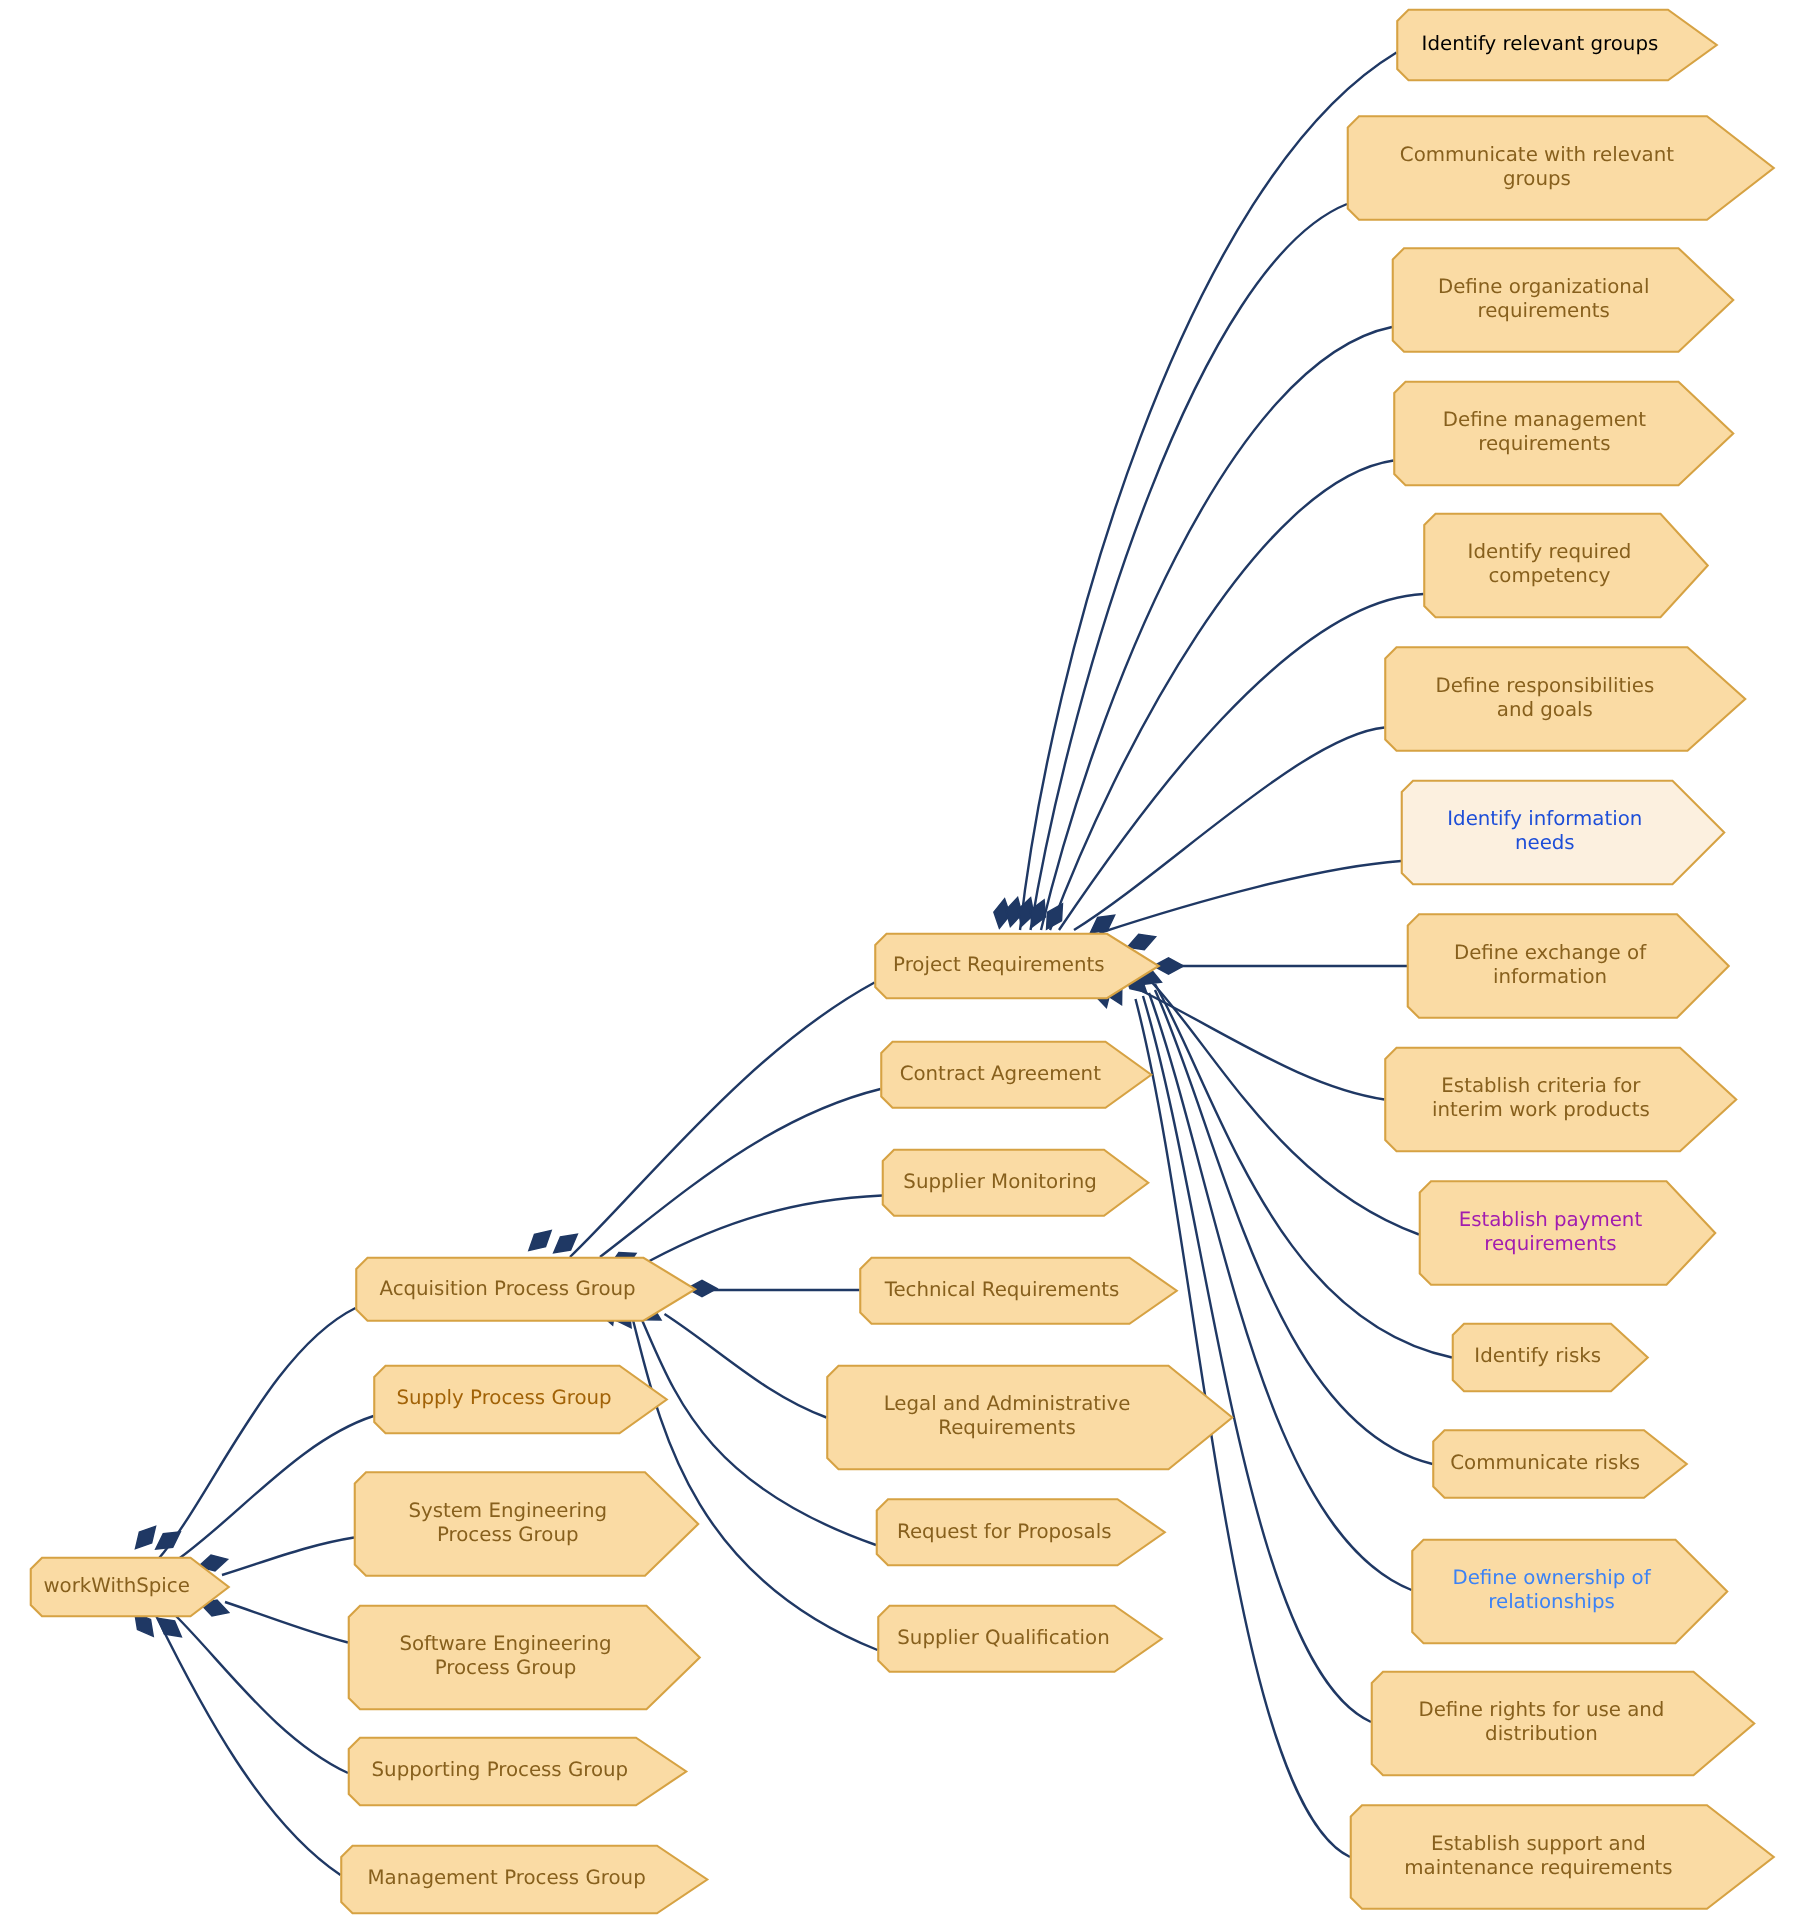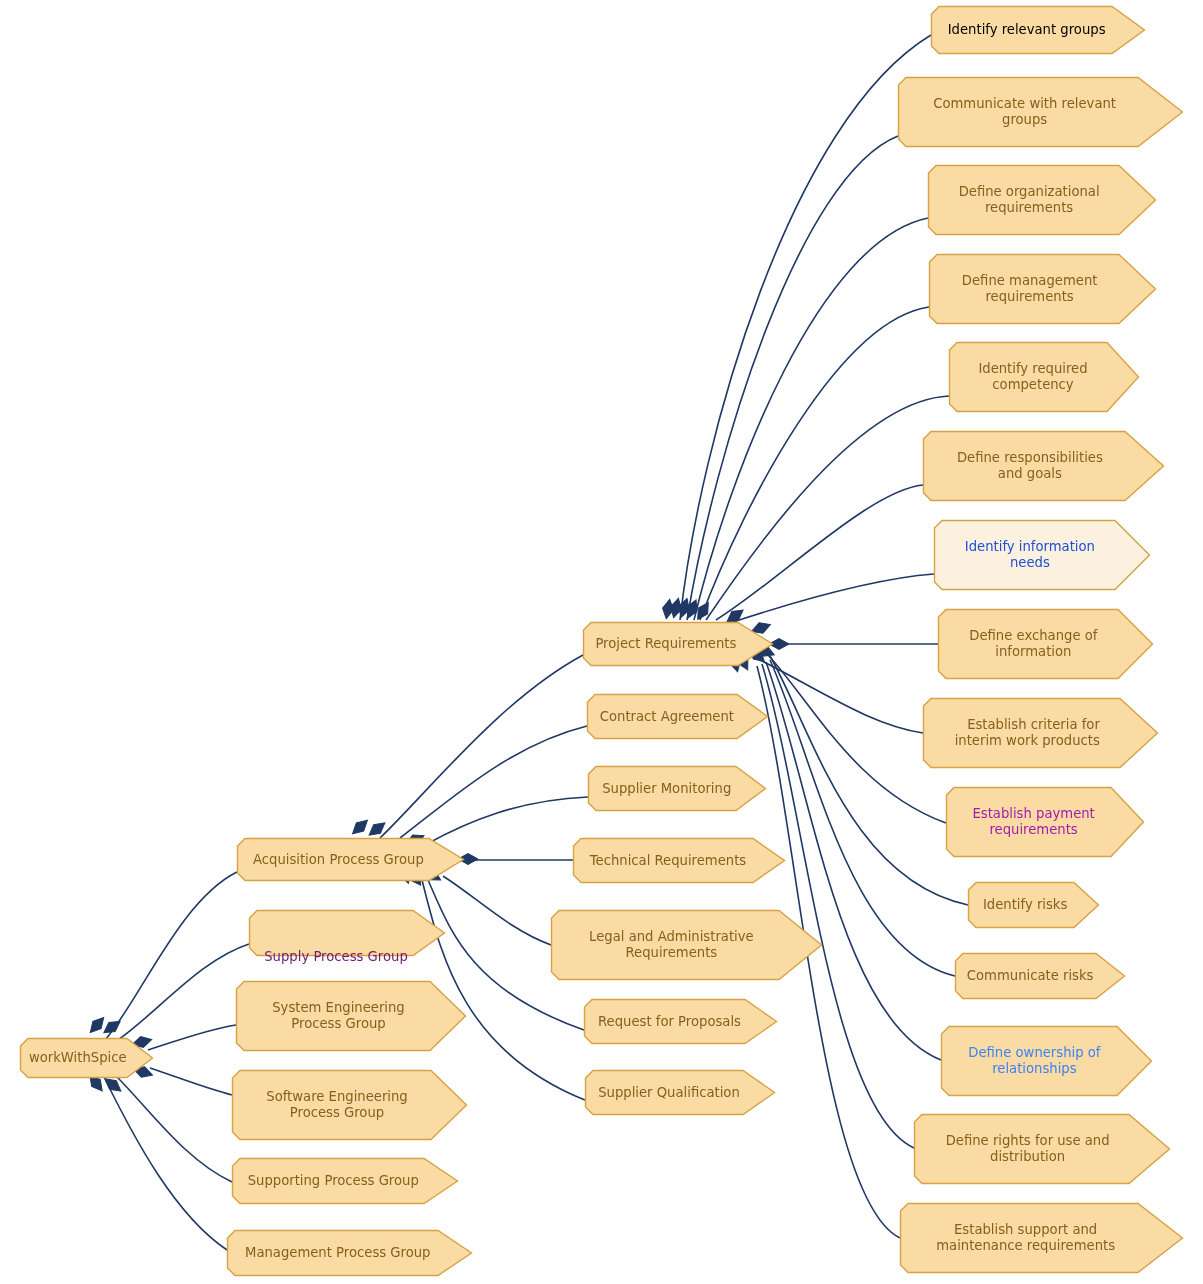--- a/index.html
+++ b/index.html
@@ -132,21 +132,21 @@
     <div class="node" style="left: 237px; top: 838px; width: 227px; height: 43px;">
       <svg width="227" height="43" viewBox="0 0 227 43">
         <polygon points="0.5,8 8,0.5 192,0.5 226.5,21.5 192,42.5 8,42.5 0.5,35" fill="#fadba4" stroke="#d6a243" stroke-width="1.4" stroke-linejoin="miter"></polygon>
       </svg>
       <div class="lbl" style="color: rgb(135, 96, 29); padding-right: 26.25px;">Acquisition Process Group</div>
     </div>
     <div class="node" style="left: 249px; top: 910px; width: 196px; height: 46px;">
       <svg width="196" height="46" viewBox="0 0 196 46">
         <polygon points="0.5,8 8,0.5 164,0.5 195.5,23 164,45.5 8,45.5 0.5,38" fill="#fadba4" stroke="#d6a243" stroke-width="1.4" stroke-linejoin="miter"></polygon>
       </svg>
-      <div class="lbl" style="color: #701a75; padding-right: 24px; margin-top: 24px;">Supply Process Group</div>
+      <div class="lbl" style="color: #a16207; padding-right: 24px;">Supply Process Group</div>
     </div>
     <div class="node" style="left: 236px; top: 981px; width: 230px; height: 70px;">
       <svg width="230" height="70" viewBox="0 0 230 70">
         <polygon points="0.5,8 8,0.5 194,0.5 229.5,35 194,69.5 8,69.5 0.5,62" fill="#fadba4" stroke="#d6a243" stroke-width="1.4" stroke-linejoin="miter"></polygon>
       </svg>
       <div class="lbl" style="color: rgb(135, 96, 29); padding-right: 27px;">System Engineering
 Process Group</div>
     </div>
     <div class="node" style="left: 232px; top: 1070px; width: 235px; height: 70px;">
       <svg width="235" height="70" viewBox="0 0 235 70">
@@ -262,21 +262,21 @@
       <svg width="215" height="70" viewBox="0 0 215 70">
         <polygon points="0.5,8 8,0.5 180,0.5 214.5,35 180,69.5 8,69.5 0.5,62" fill="#fadba4" stroke="#d6a243" stroke-width="1.4" stroke-linejoin="miter"></polygon>
       </svg>
       <div class="lbl" style="color: rgb(135, 96, 29); padding-right: 26.25px;">Define exchange of
 information</div>
     </div>
     <div class="node" style="left: 923px; top: 698px; width: 235px; height: 70px;">
       <svg width="235" height="70" viewBox="0 0 235 70">
         <polygon points="0.5,8 8,0.5 197,0.5 234.5,35 197,69.5 8,69.5 0.5,62" fill="#fadba4" stroke="#d6a243" stroke-width="1.4" stroke-linejoin="miter"></polygon>
       </svg>
-      <div class="lbl" style="color: rgb(135, 96, 29); padding-right: 28.5px; text-align: right;">Establish criteria for
+      <div class="lbl" style="color: rgb(135, 96, 29); padding-right: 28.5px;">Establish criteria for
 interim work products</div>
     </div>
     <div class="node" style="left: 946px; top: 787px; width: 198px; height: 70px;">
       <svg width="198" height="70" viewBox="0 0 198 70">
         <polygon points="0.5,8 8,0.5 165,0.5 197.5,35 165,69.5 8,69.5 0.5,62" fill="#fadba4" stroke="#d6a243" stroke-width="1.4" stroke-linejoin="miter"></polygon>
       </svg>
       <div class="lbl" style="color: #a21caf; padding-right: 24.75px;">Establish payment
 requirements</div>
     </div>
     <div class="node" style="left: 968px; top: 882px; width: 131px; height: 46px;">

